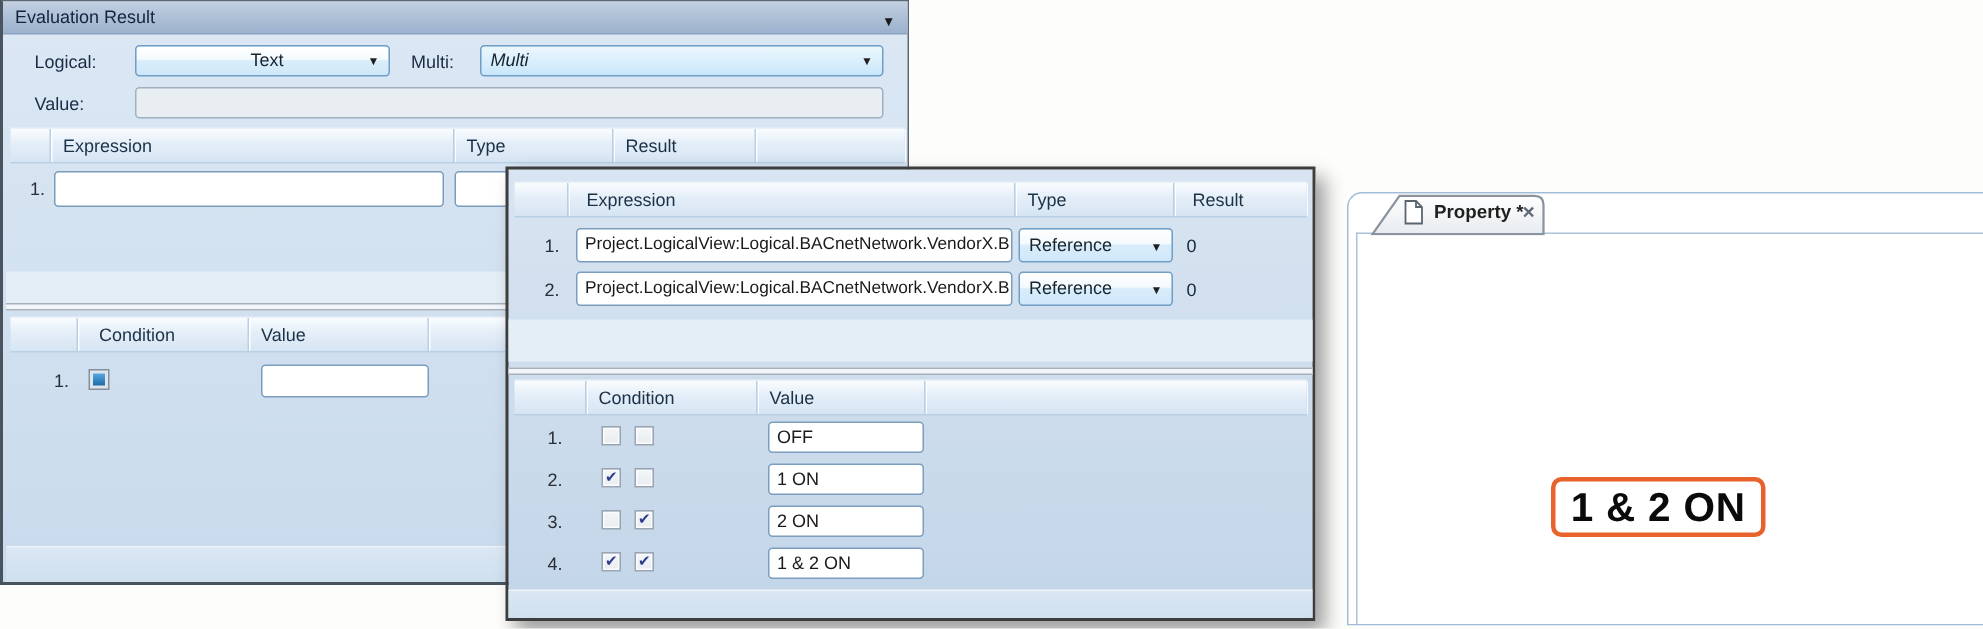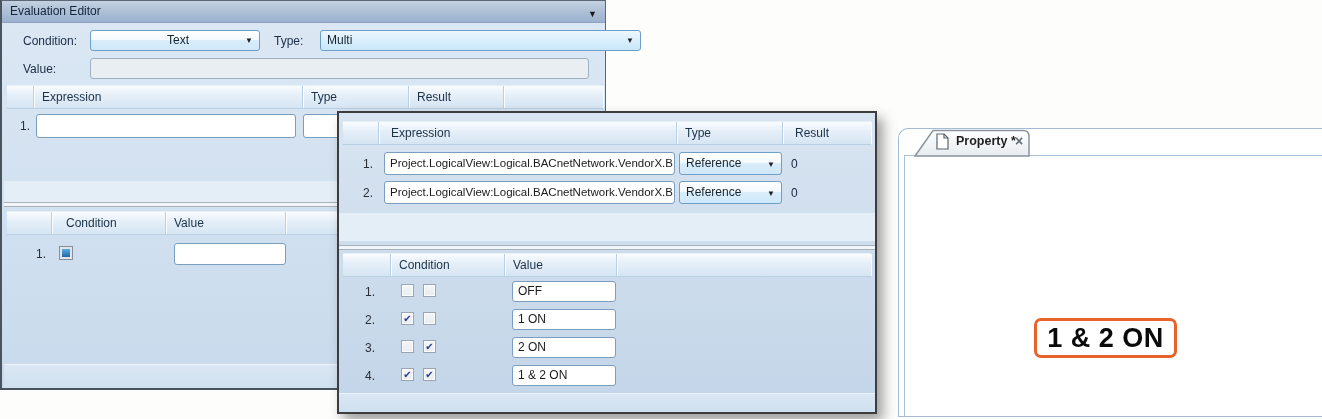--- a/index.html
+++ b/index.html
@@ -60,31 +60,31 @@
     display:flex; align-items:center; justify-content:center;
     font-size:27px; font-weight:bold; color:#0a0a0a; letter-spacing:0.5px; }
 </style>
 </head>
 <body>
 
 <div id="stage">
 
   <div class="abs left-panel">
     <div class="abs titlebar">
-      <span>Evaluation Editor</span>
+      <span>Evaluation Result</span>
       <span class="abs titlebar-arrow">▼</span>
     </div>
 
-    <span class="abs form-label" style="left:21px; top:33px;">Condition:</span>
+    <span class="abs form-label" style="left:21px; top:33px;">Logical:</span>
     <div class="abs combo" style="left:88px; top:29px; width:170px;text-align:center;">
       <span>Text</span>
       <span class="arr">▼</span>
     </div>
-    <span class="abs form-label" style="left:272px; top:33px;">Type:</span>
-    <div class="abs combo combo-highlight" style="left:318px; top:29px; width:321px;">
+    <span class="abs form-label" style="left:272px; top:33px;">Multi:</span>
+    <div class="abs combo combo-highlight" style="left:318px; top:29px; width:269px;font-style:italic;">
       <span>Multi</span>
       <span class="arr">▼</span>
     </div>
 
     <span class="abs form-label" style="left:21px; top:61px;text-align:right;">Value:</span>
     <div class="abs field-disabled" style="left:88px; top:57px; width:499px; height:21px;"></div>
 
     <div class="abs grid-header" style="left:5px; top:84px; width:596px;">
       <div class="hcell" style="width:27px;"></div>
       <div class="hcell" style="width:269px;">Expression</div>

